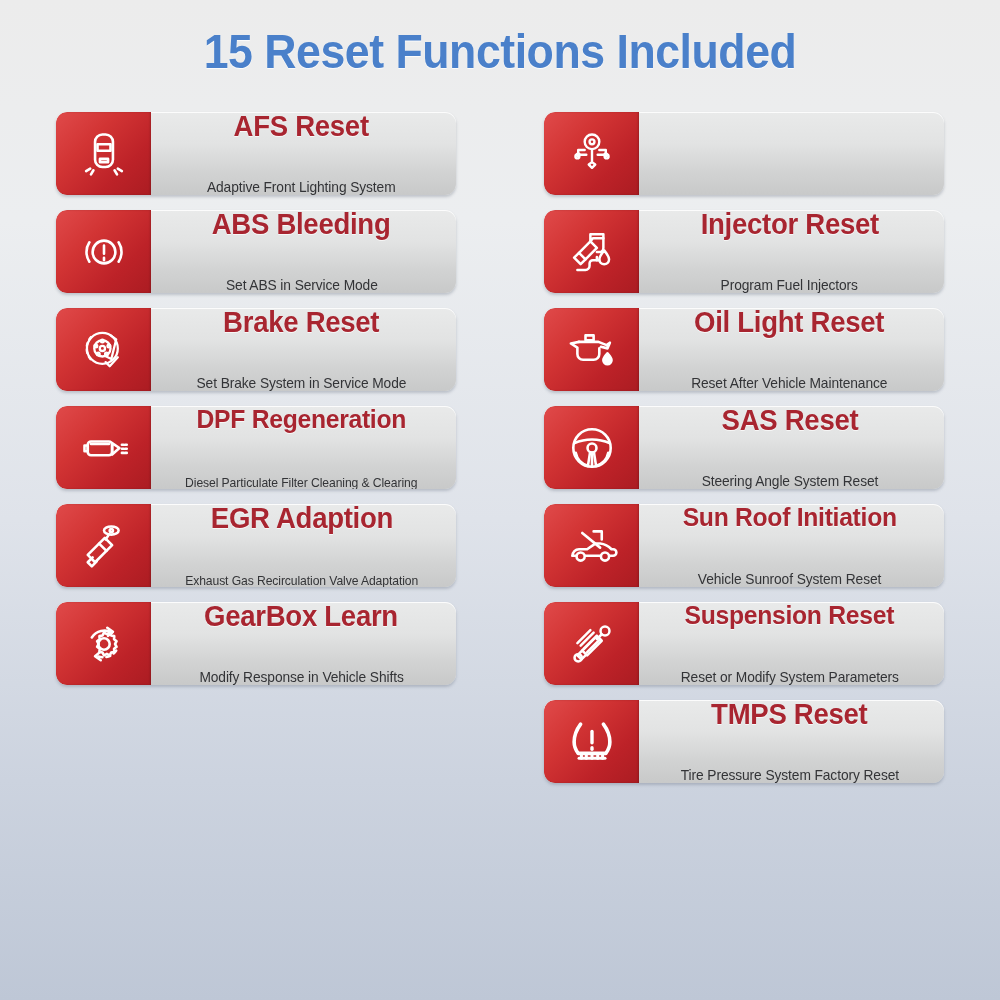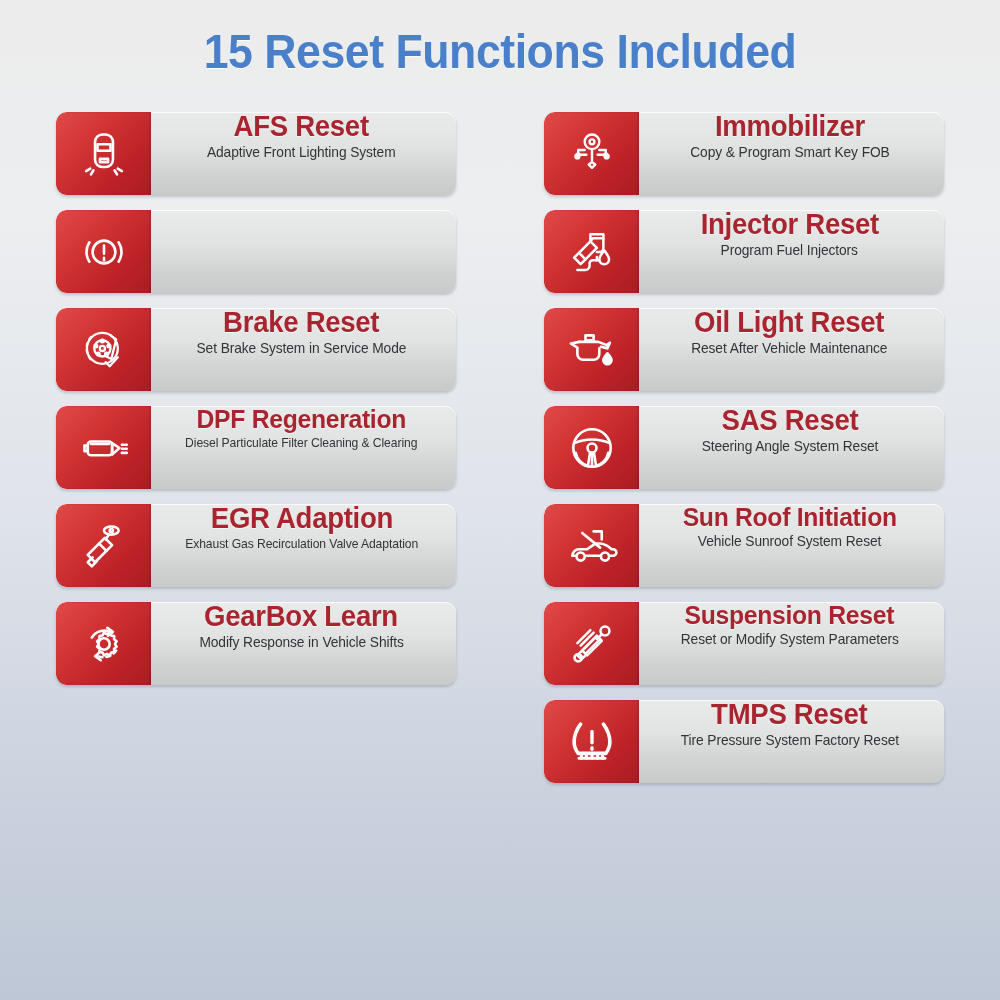--- a/index.html
+++ b/index.html
@@ -49,21 +49,21 @@
     background:linear-gradient(135deg,#e04a4a 0%,#d23434 35%,#bd2228 70%,#ab1c22 100%);
     display:flex;align-items:center;justify-content:center;
     box-shadow:inset -1px 0 2px rgba(0,0,0,0.18);
   }
   .iconbox svg{display:block;width:52px;height:52px;}
   .iconbox svg *{vector-effect:non-scaling-stroke;}
 
   .body{
     flex:1 1 auto;
     display:flex;flex-direction:column;
-    align-items:center;justify-content:flex-start;
+    align-items:center;justify-content:space-between;
     padding:0 8px 0 4px;
     text-align:center;
   }
   .ctitle{
     font-size:29px;
     font-weight:bold;
     color:#a82530;
     line-height:1.0;
     letter-spacing:-0.3px;
     transform:scaleX(0.95);
@@ -111,20 +111,24 @@
 
 
       <div class="card">
         <div class="iconbox">
           <svg viewBox="0 0 64 64" fill="none" stroke="#fff" stroke-width="2.6" stroke-linecap="round" stroke-linejoin="round">
             <circle cx="32" cy="32" r="14"></circle>
             <path d="M32 24 v10 M32 39 v3"></path>
             <path d="M14 20 a22 22 0 0 0 0 24"></path>
             <path d="M50 20 a22 22 0 0 1 0 24"></path>
           </svg>
+        </div>
+        <div class="body">
+          <div class="ctitle">ABS Bleeding</div>
+          <div class="csub">Set ABS in Service Mode</div>
         </div>
       </div>
 
       <div class="card">
         <div class="iconbox">
           <svg viewBox="0 0 64 64" fill="none" stroke="#fff" stroke-width="2.3" stroke-linecap="round" stroke-linejoin="round">
             <circle cx="30" cy="30" r="19"></circle>
             <circle cx="30" cy="30" r="10"></circle>
             <circle cx="30" cy="30" r="3.2"></circle>
             <circle cx="30" cy="21" r="1.7"></circle>
@@ -207,24 +211,20 @@
             <path d="M23 27 h-8 v7"></path>
             <path d="M41 27 h8 v7"></path>
             <path d="M25 33 h-10"></path>
             <path d="M39 33 h10"></path>
             <circle cx="14" cy="35" r="2.4"></circle>
             <circle cx="50" cy="35" r="2.4"></circle>
             <circle cx="15" cy="33" r="1.6"></circle>
             <circle cx="49" cy="33" r="1.6"></circle>
           </svg>
         </div>
-        <div class="body">
-          <div class="ctitle">Immobilizer</div>
-          <div class="csub">Copy &amp; Program Smart Key FOB</div>
-        </div>
       </div>
 
       <div class="card">
         <div class="iconbox">
           <svg viewBox="0 0 64 64" fill="none" stroke="#fff" stroke-width="2.5" stroke-linecap="round" stroke-linejoin="round">
             <path d="M30 10 h16 v5 h-13 l-3 4 z"></path>
             <path d="M30 19 l-14 14 l8 8 l14 -14 z"></path>
             <path d="M16 33 l-6 6 l8 8 l6 -6"></path>
             <path d="M46 15 v12 a5 5 0 0 1 -5 5 h-3"></path>
             <path d="M47 30 c4 5 6 8 6 11 a6 6 0 0 1 -12 0 c0 -3 2 -6 6 -11 z"></path>

